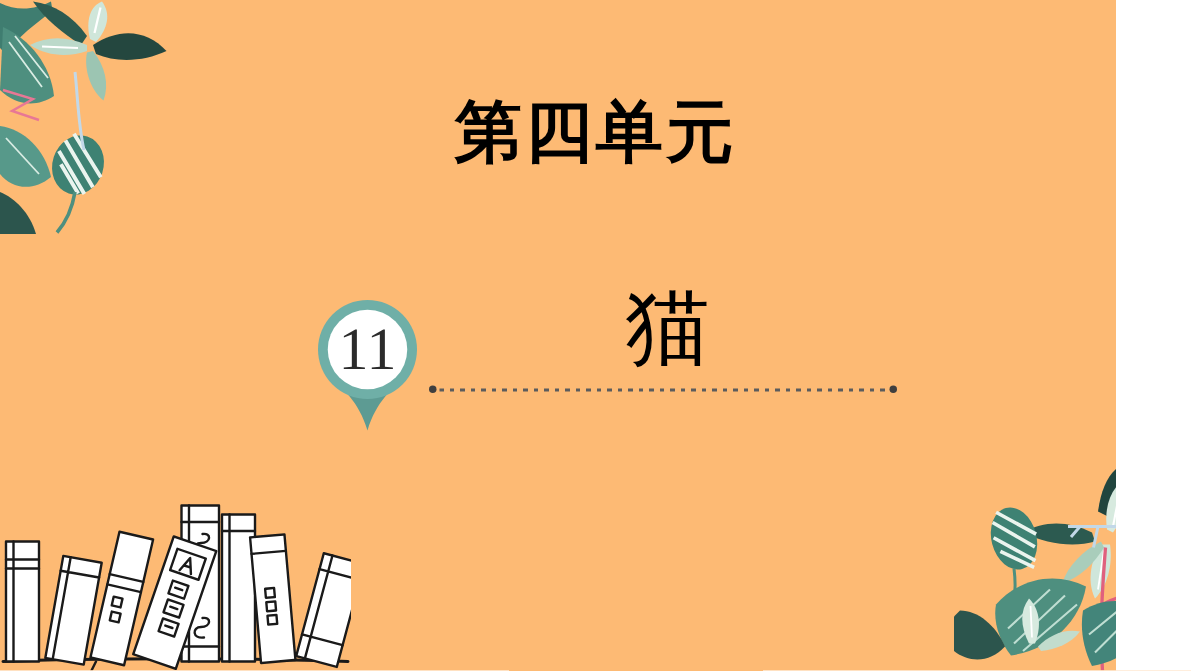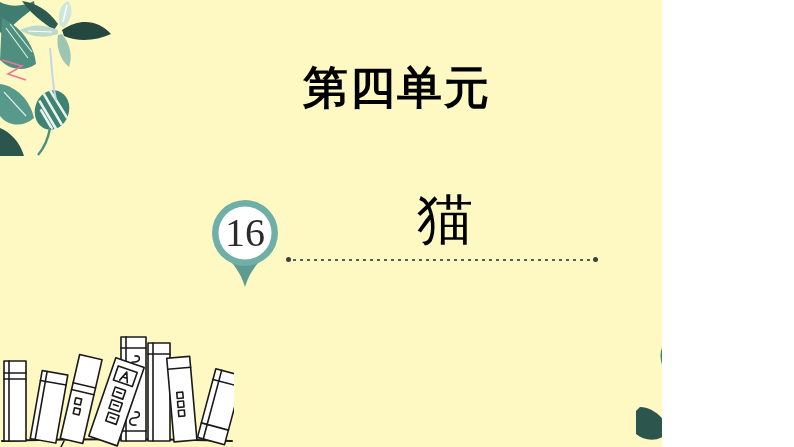--- a/index.html
+++ b/index.html
@@ -1,17 +1,17 @@
 <!DOCTYPE html>
 <html><head>
 <meta charset="utf-8">
 <style>
   html,body{margin:0;padding:0;background:#ffffff;}
   .slide{
-    position:relative;width:662px;height:447px;overflow:hidden;background:#fef9c3;
+    position:relative;width:744px;height:447px;overflow:hidden;background:#fdba74;
     font-family:"Liberation Sans",sans-serif;
   }
   .unit-title{
     position:absolute;left:0;top:62px;width:794px;margin:0;
     text-align:center;font-size:45px;line-height:52px;font-weight:bold;
     letter-spacing:2px;color:#000000;
     font-family:"Liberation Sans",sans-serif;
   }
   .lesson-title{
     position:absolute;left:300px;top:188px;width:290px;
@@ -146,21 +146,21 @@
   </svg>
 
   <h1 class="unit-title">第四单元</h1>
 
   <div class="pin">
     <svg width="68" height="94" viewBox="0 0 68 94" aria-hidden="true">
       <path d="M8,48 C18,62 28,68 34,88 C40,68 50,62 60,48 Z" fill="#5d9b93"></path>
       <circle cx="34" cy="34" r="33" fill="#6fafa7"></circle>
       <circle cx="34" cy="34" r="26.5" fill="#ffffff"></circle>
     </svg>
-    <span class="pin-number">16</span>
+    <span class="pin-number">11</span>
   </div>
 
   <div class="lesson-title">猫</div>
 
   <div class="underline">
     <span class="dot"></span>
     <span class="dashes"></span>
     <span class="dot"></span>
   </div>
 

